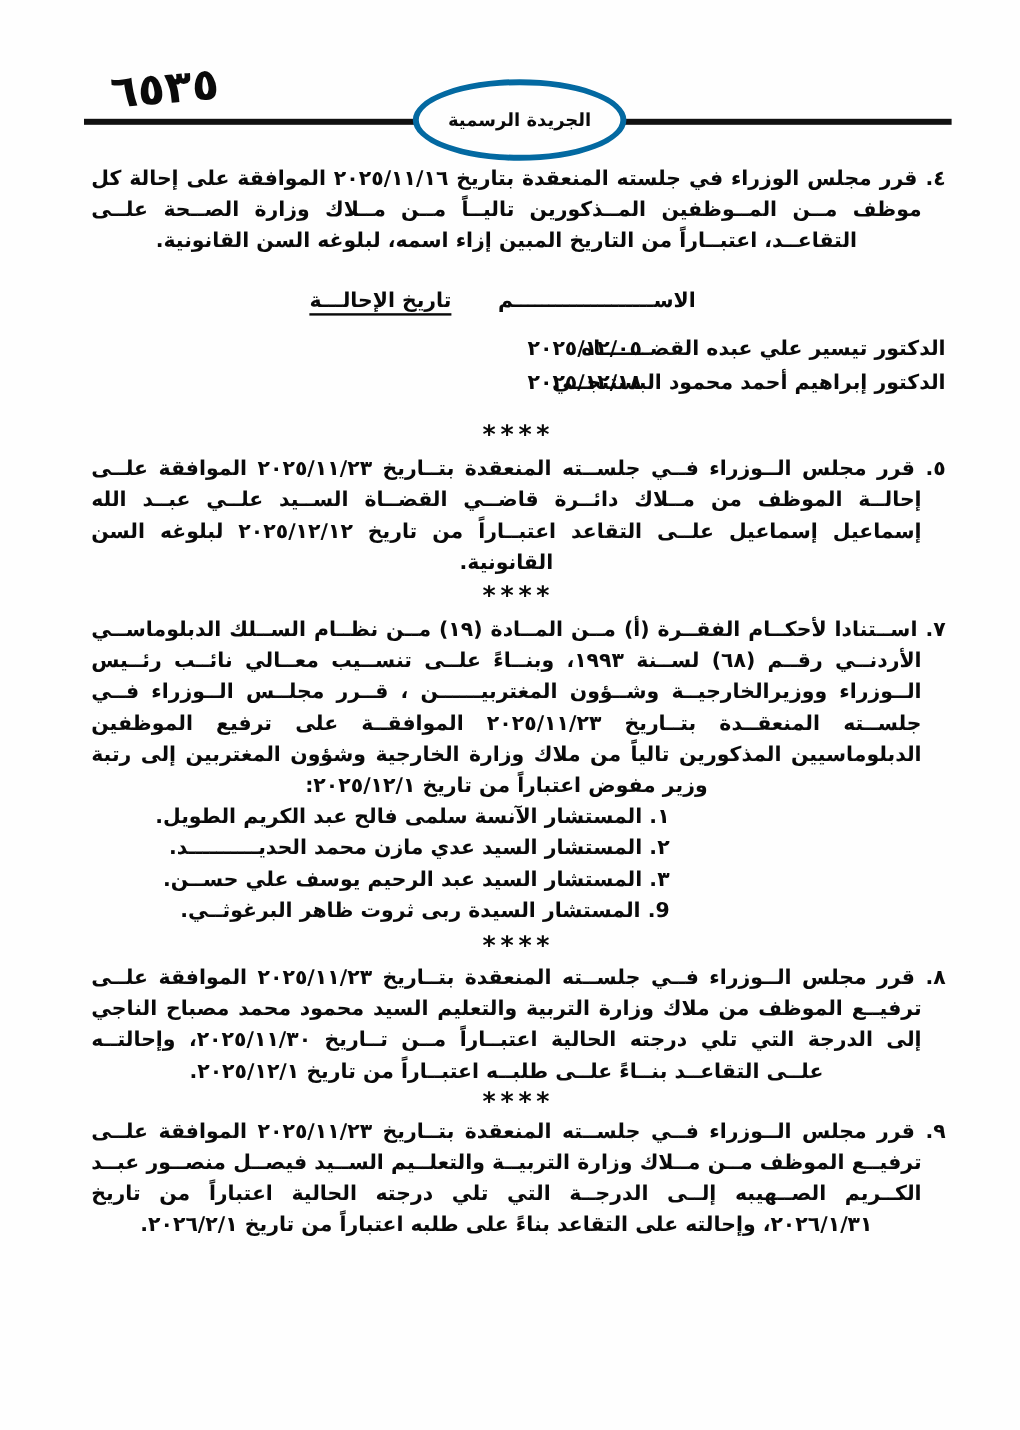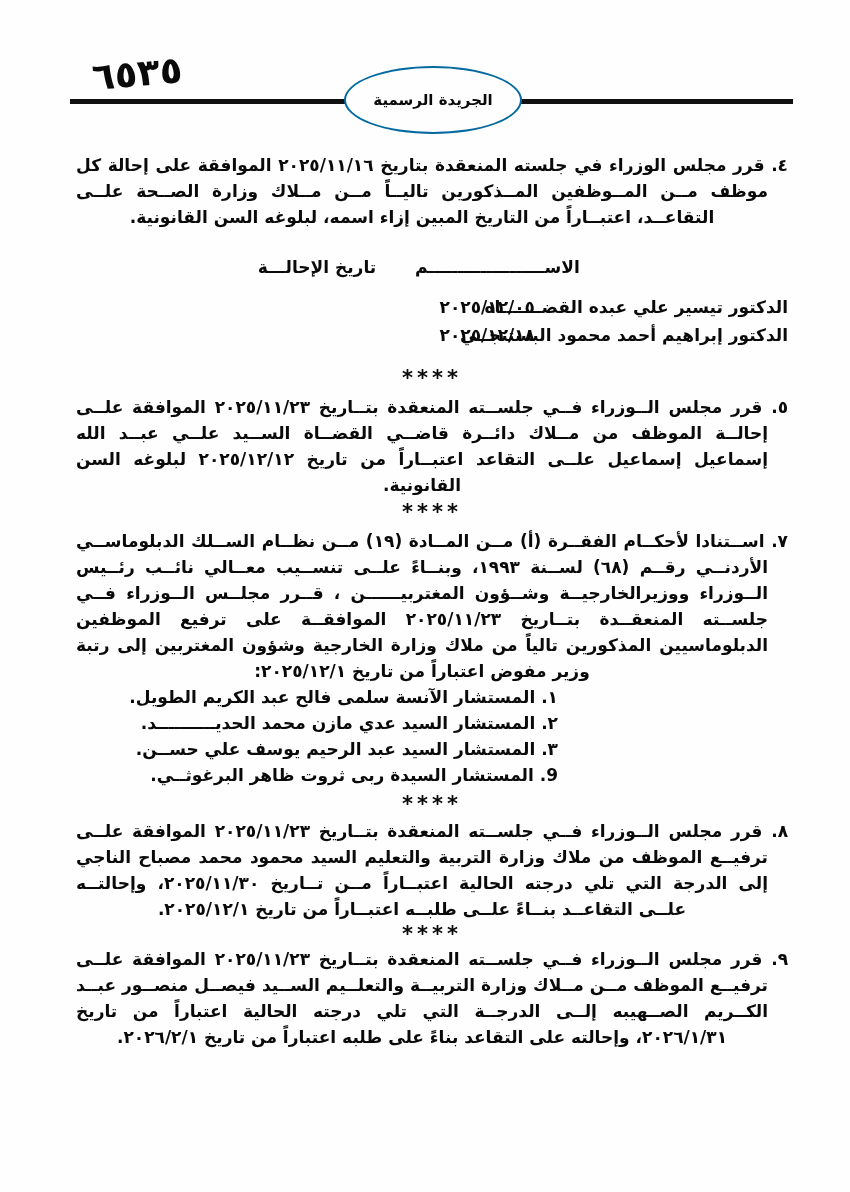--- a/index.html
+++ b/index.html
@@ -32,33 +32,33 @@
     height: 5px;
     background: #111;
   }
   .oval {
     position: absolute;
     top: 66px;
     left: 344px;
     width: 178px;
     height: 68px;
     background: #fefefe;
-    border: 2px solid #0369a1;
+    border: 5px solid #0369a1;
     border-radius: 50%;
     display: flex;
     align-items: center;
     justify-content: center;
     font-size: 15px;
     font-weight: 700;
     direction: rtl;
   }
   
   .content {
     position: absolute;
-    top: 152px;
+    top: 136px;
     right: 62px;
     width: 712px;
     direction: rtl;
     font-size: 17px;
     line-height: 26px;
     text-align: right;
   }
   .decree {
     text-align: justify;
     text-align-last: center;
@@ -80,20 +80,21 @@
     width: 218px;
     text-align: left;
     text-underline-offset: 5px;
     text-decoration-thickness: 2px;
     white-space: nowrap;
   }
   .th-date {
     margin-right: 38px;
     width: 120px;
     text-align: center;
+    text-decoration: underline;
     text-underline-offset: 5px;
     text-decoration-thickness: 2px;
     white-space: nowrap;
   }
   .t-row.first { margin-top: 14px; }
   .t-row { margin-top: 2px; }
   .td-name {
     width: 223px;
     text-align: center;
     white-space: nowrap;

